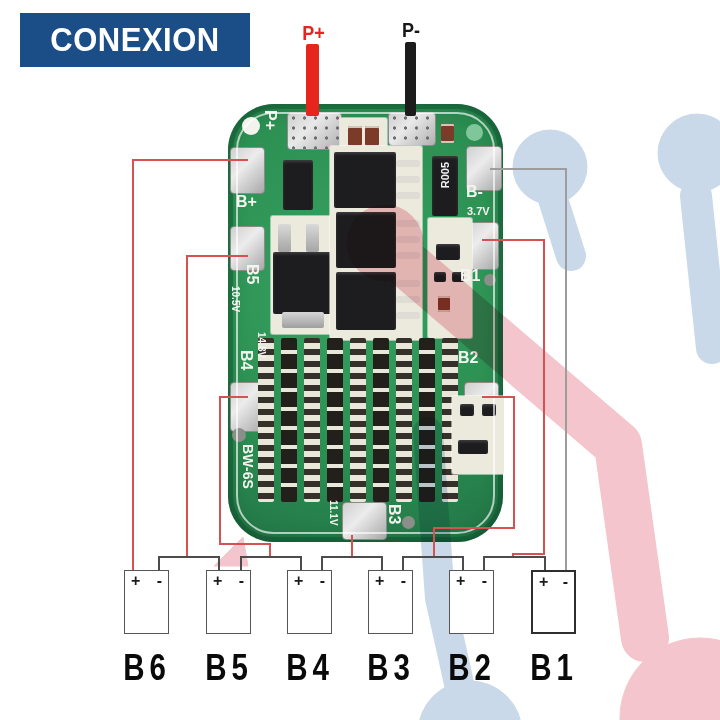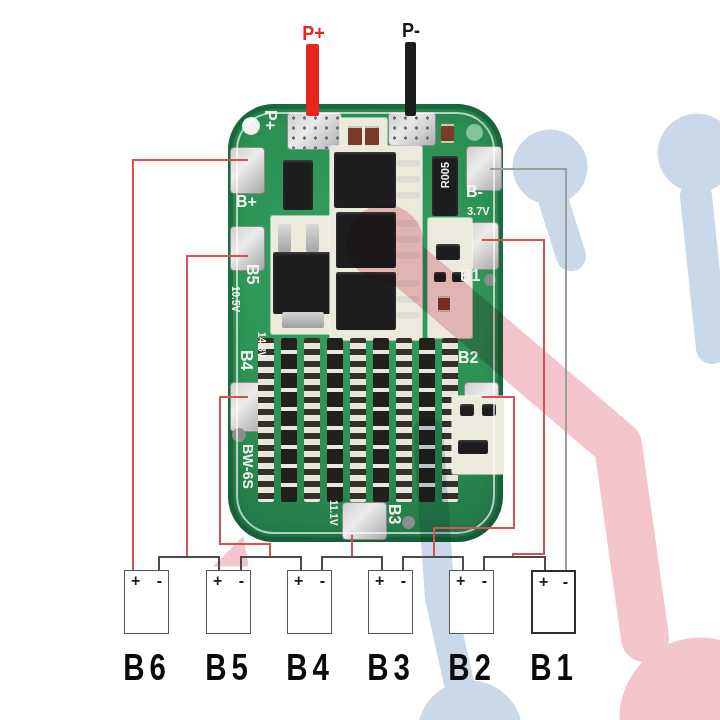--- a/index.html
+++ b/index.html
@@ -61,20 +61,23 @@
   .cell.last{border-color:#2e2e31;border-width:2px;}
   .cell .sym{font-size:16px;font-weight:bold;color:#1b1b1b;line-height:1;}
   .cell-label{position:absolute;top:646px;width:84px;text-align:center;color:#0a0a0a;
         font-size:36px;font-weight:bold;letter-spacing:6px;transform:scale(.82,1.05);}
 </style>
 </head>
 <body>
 
 <div id="canvas">
 
+  <div class="banner">
+    <span>CONEXION</span>
+  </div>
 
   <div class="pcb">
 
     <div class="pad dots" style="left:59px;top:8px;width:53px;height:36px;"></div>
     <div class="pad dots" style="left:160px;top:8px;width:46px;height:32px;"></div>
     <div class="wbox" style="left:112px;top:14px;width:47px;height:34px;"></div>
     <div class="cap" style="left:120px;top:22px;width:14px;height:21px;"></div>
     <div class="cap" style="left:137px;top:22px;width:14px;height:21px;"></div>
     <div class="cap" style="left:213px;top:20px;width:13px;height:19px;"></div>
 

